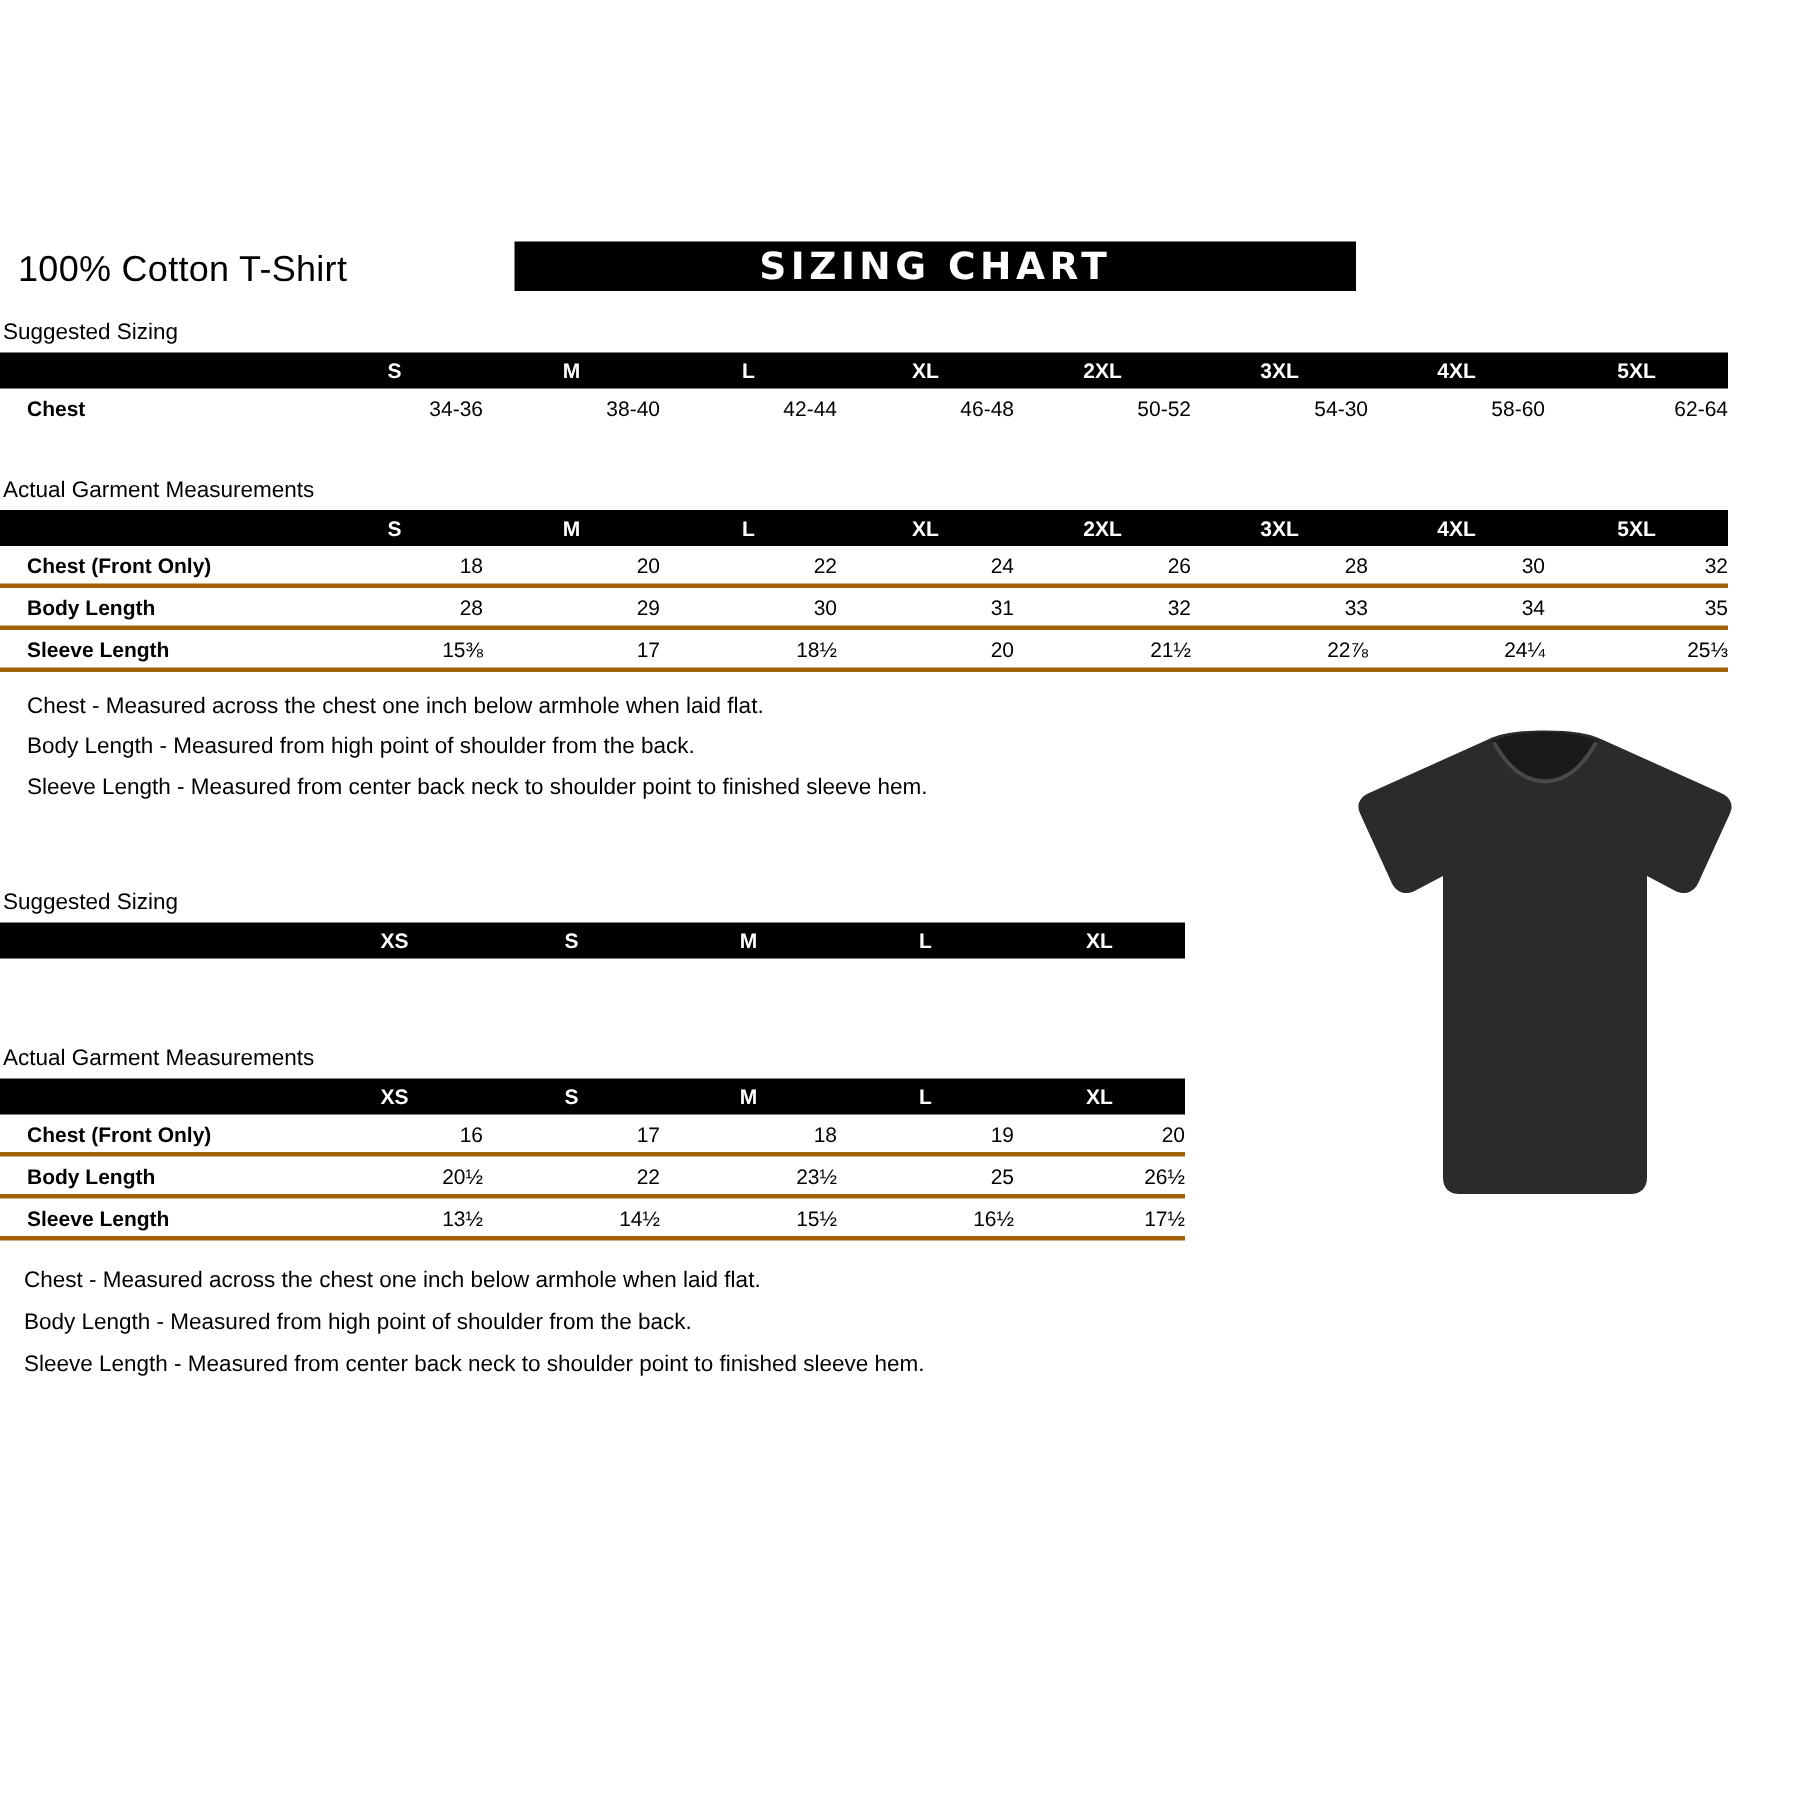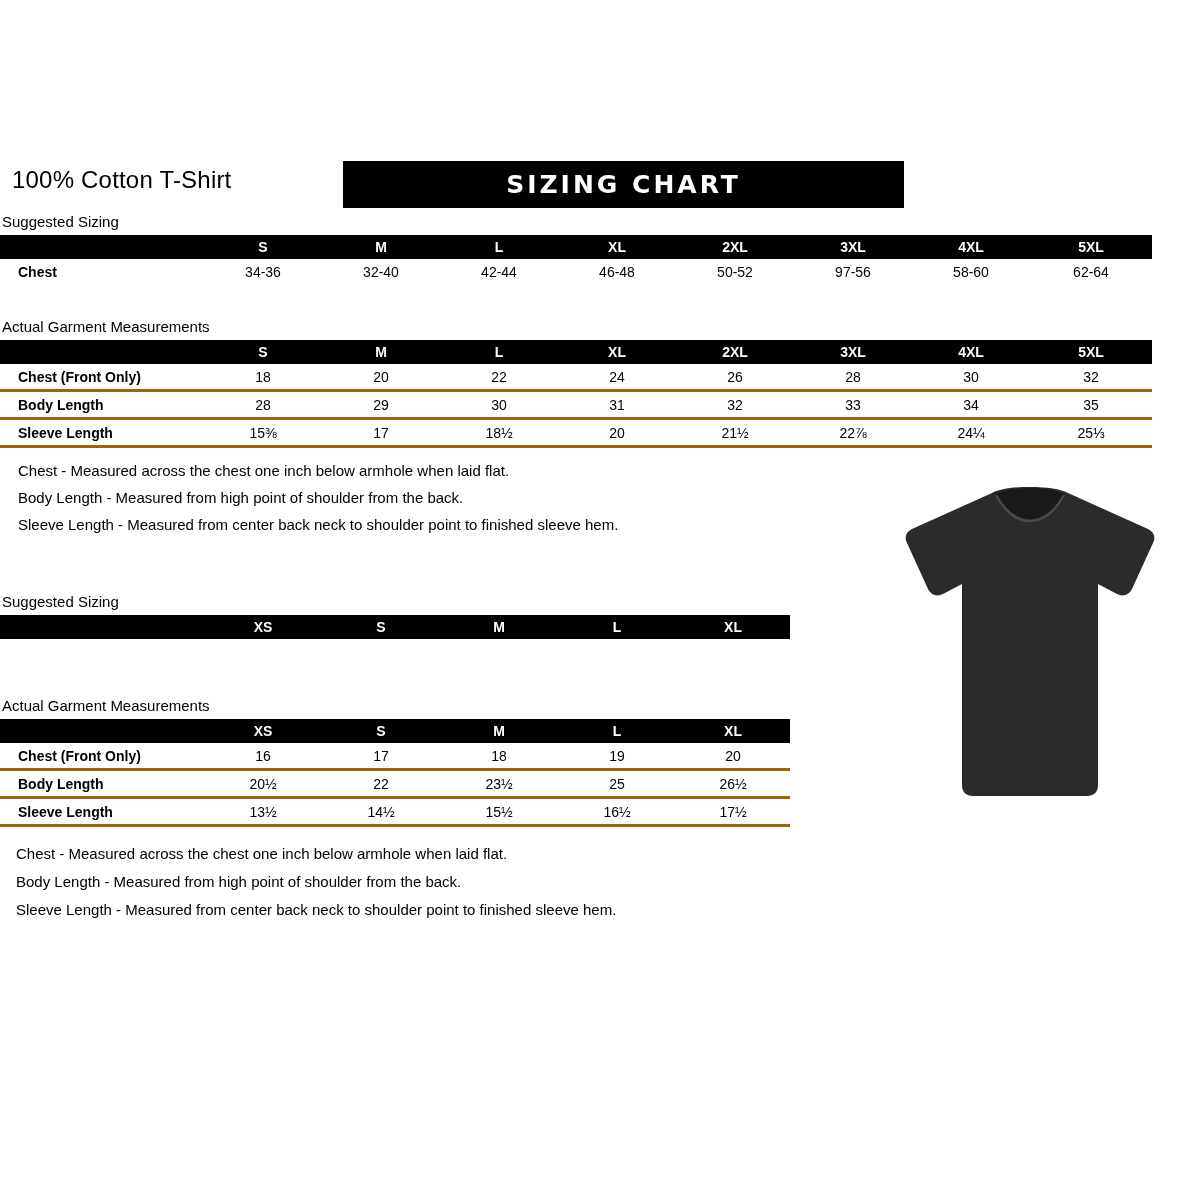--- a/index.html
+++ b/index.html
@@ -30,21 +30,21 @@
     font-size: 24px;
     font-weight: 400;
     letter-spacing: 0.2px;
     white-space: nowrap;
   }
   .banner {
     position: absolute;
     left: 343px;
     top: 161px;
     width: 561px;
-    height: 47px;
+    height: 33px;
     background: #000000;
     color: #ffffff;
     display: flex;
     align-items: center;
     justify-content: center;
   }
   .banner-text {
     font-size: 25px;
     font-weight: 700;
     letter-spacing: 3px;
@@ -76,21 +76,21 @@
     height: 24px;
     font-size: 14px;
     font-weight: 700;
     text-align: center;
     vertical-align: middle;
   }
   .hdr-row td.lbl { text-align: left; }
   .data-row td {
     height: 25px;
     font-size: 14px;
-    text-align: center;
+    text-align: right;
     vertical-align: middle;
     color: #000;
   }
   .data-row td.lbl {
     text-align: left;
     font-weight: 700;
     padding-left: 18px;
   }
   .ruled td {
     border-bottom: 3px solid #a16207;
@@ -153,25 +153,25 @@
       <td>L</td>
       <td>XL</td>
       <td>2XL</td>
       <td>3XL</td>
       <td>4XL</td>
       <td>5XL</td>
     </tr>
     <tr class="data-row">
       <td class="lbl">Chest</td>
       <td>34-36</td>
-      <td>32-40</td>
+      <td>38-40</td>
       <td>42-44</td>
       <td>46-48</td>
       <td>50-52</td>
-      <td>97-56</td>
+      <td>54-30</td>
       <td>58-60</td>
       <td>62-64</td>
     </tr>
   </tbody>
     </table>
 
   <div class="sublabel" style="left:2px; top:318px;">Actual Garment Measurements</div>
 
   <table class="tbl" style="left:0px; top:340px; width:1152px;">
     <colgroup>

